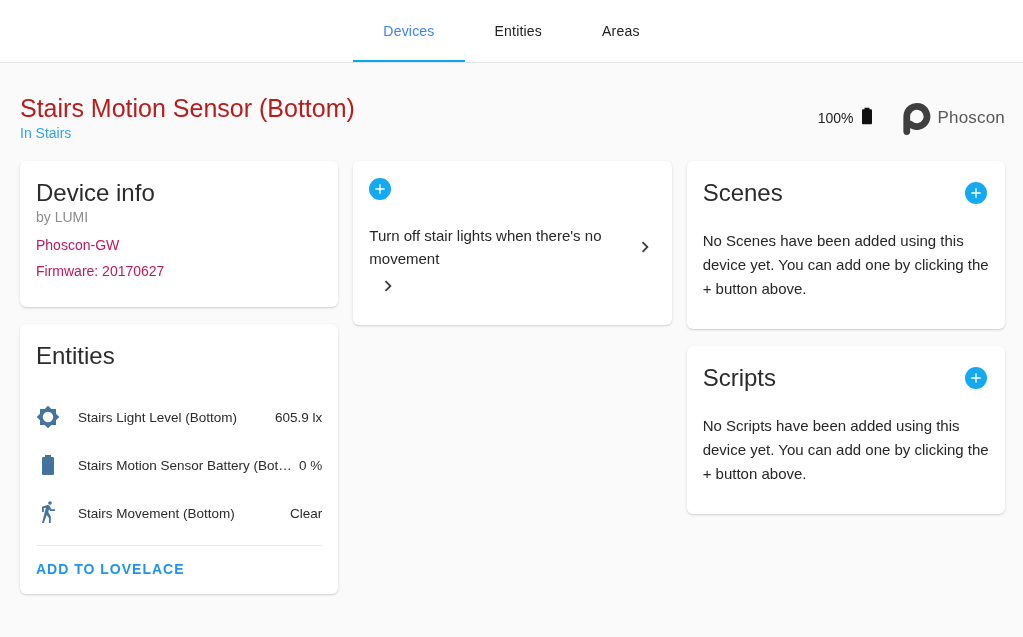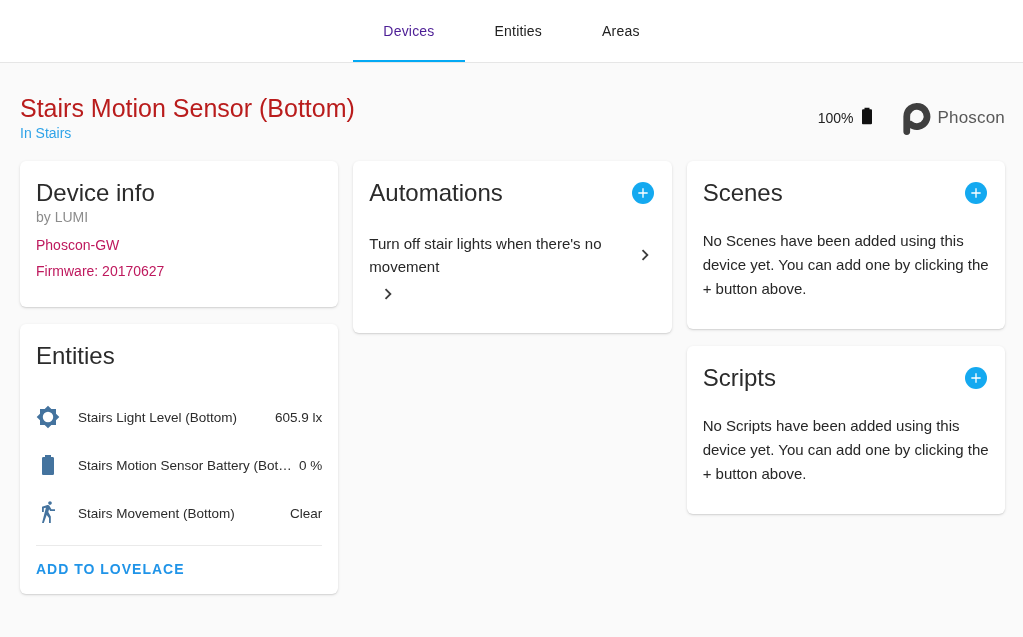--- a/index.html
+++ b/index.html
@@ -24,21 +24,21 @@
     display: flex;
     align-items: center;
     font-size: 14px;
     font-weight: 500;
     letter-spacing: 0.2px;
     color: #212121;
     position: relative;
     cursor: pointer;
     white-space: nowrap;
   }
-  .tab.active { color: #4c1d95; }
+  .tab.active { color: #3b82f6; }
   .tab.active::after {
     content: "";
     position: absolute;
     left: 0; right: 0; bottom: 0;
     height: 2px;
     background: #03a9f4;
   }
 
   
   .page { padding: 0 18px 0 20px; }
@@ -248,21 +248,20 @@
         </div>
       </section>
 
     </div>
 
     <div class="col">
 
       <section class="card">
         <div class="card-inner">
           <div class="card-title-row">
-            <h2 class="card-title">Automations</h2>
             <button class="plus-btn">
               <svg viewBox="0 0 24 24">
                   <path d="M19,13H13V19H11V13H5V11H11V5H13V11H19V13Z"></path>
                 </svg>
             </button>
           </div>
           <div class="automation-rows">
             <div class="automation-row">
               <span class="automation-label">Turn off stair lights when there's no movement</span>
               <span class="chevron">

